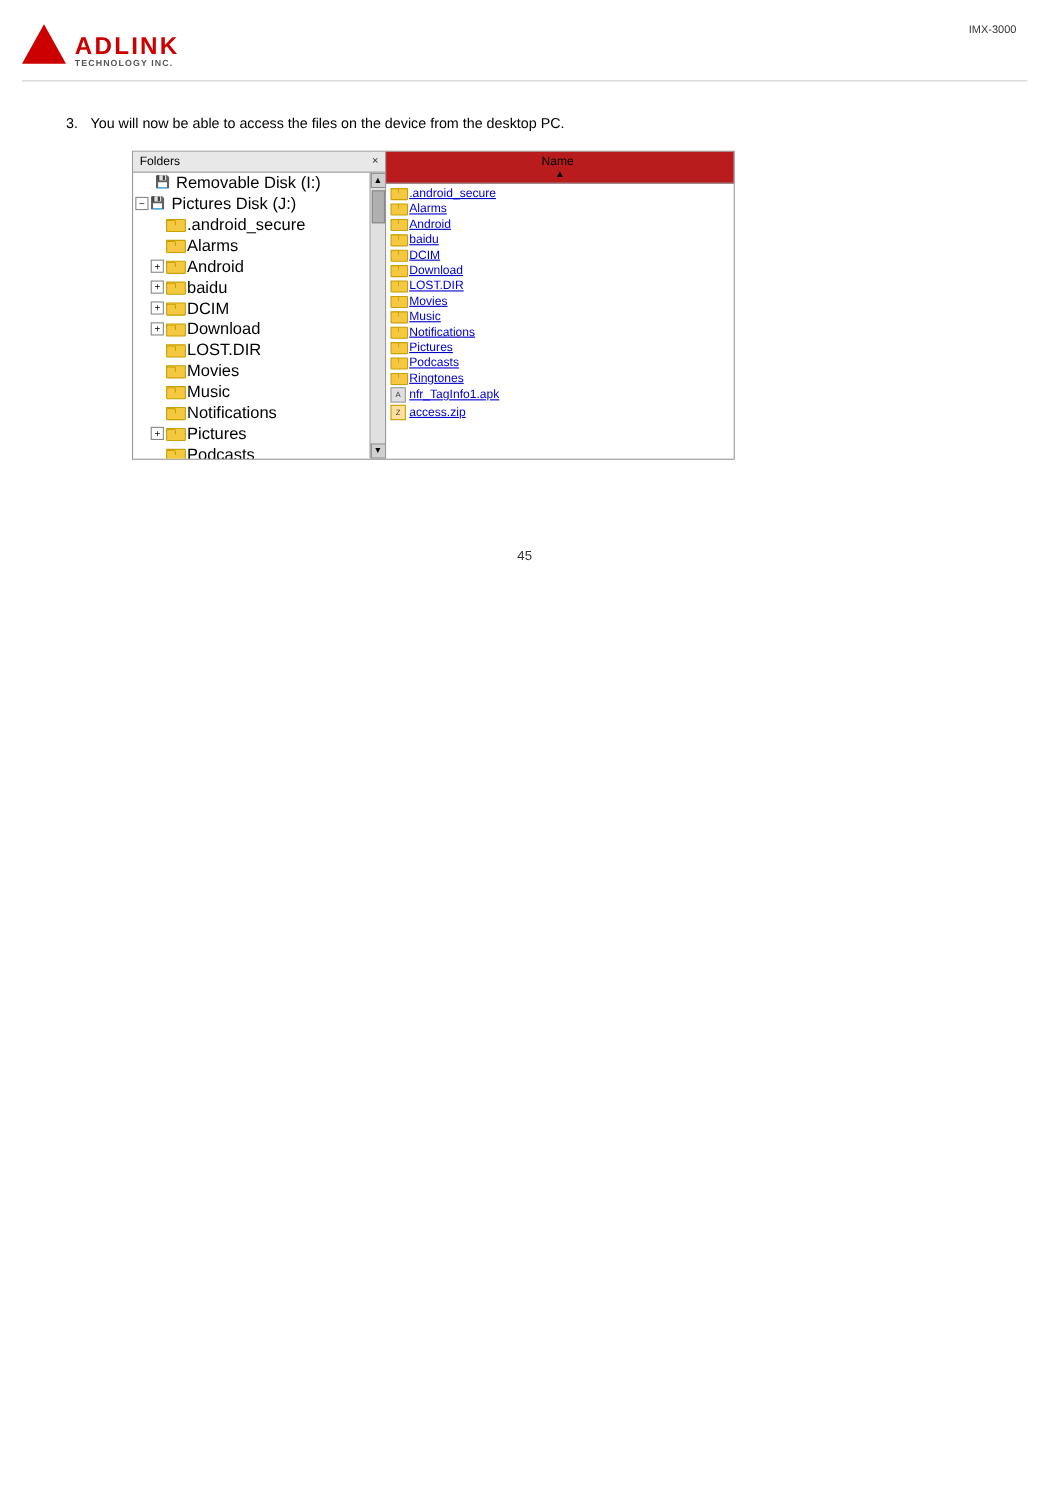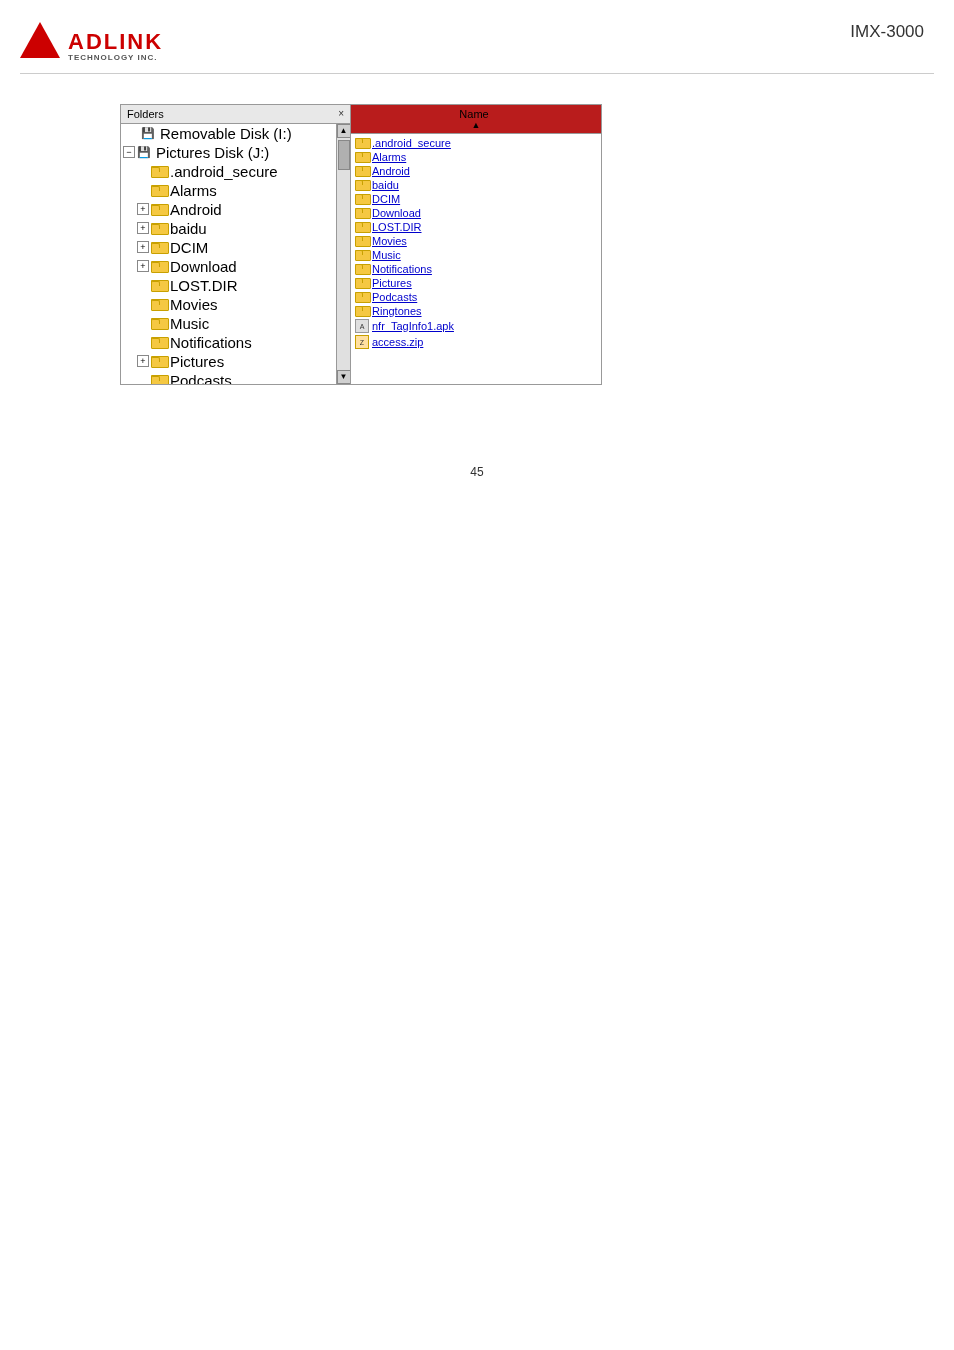--- a/index.html
+++ b/index.html
@@ -45,21 +45,21 @@
       letter-spacing: 2px;
       margin-top: 12px;
     }
     .logo-sub {
       font-size: 8px;
       font-weight: 600;
       color: #555;
       letter-spacing: 1px;
     }
     .header-model {
-      font-size: 17px;
+      font-size: 10px;
       font-weight: normal;
       color: #333;
       margin-top: 4px;
     }
 
     
     .main-content {
       padding: 30px 60px 40px 60px;
     }
 
@@ -70,21 +70,21 @@
       color: #000;
     }
     .step-num {
       margin-right: 8px;
     }
 
     
     .explorer-container {
       display: flex;
       border: 1px solid #999;
-      width: 482px;
+      width: 548px;
       margin-left: 60px;
       font-family: "Tahoma", "Arial", sans-serif;
       font-size: 11px;
     }
 
     
     .folders-panel {
       width: 230px;
       border-right: 1px solid #999;
       flex-shrink: 0;
@@ -345,20 +345,24 @@
       <span class="logo-adlink">ADLINK</span>
       <span class="logo-sub">TECHNOLOGY INC.</span>
     </div>
   </div>
   <div class="header-model">IMX-3000</div>
 </div>
 <hr class="header-line">
 
 <div class="main-content">
 
+  <div class="step-text">
+    <span class="step-num">3.</span>
+    <span>You will now be able to access the files on the device from the desktop PC.</span>
+  </div>
 
   <div class="explorer-container">
 
     <div class="folders-panel">
       <div class="folders-header">
         <span>Folders</span>
         <span class="folders-header-close">×</span>
       </div>
       <div class="folders-scroll">
         <div class="folders-content">

